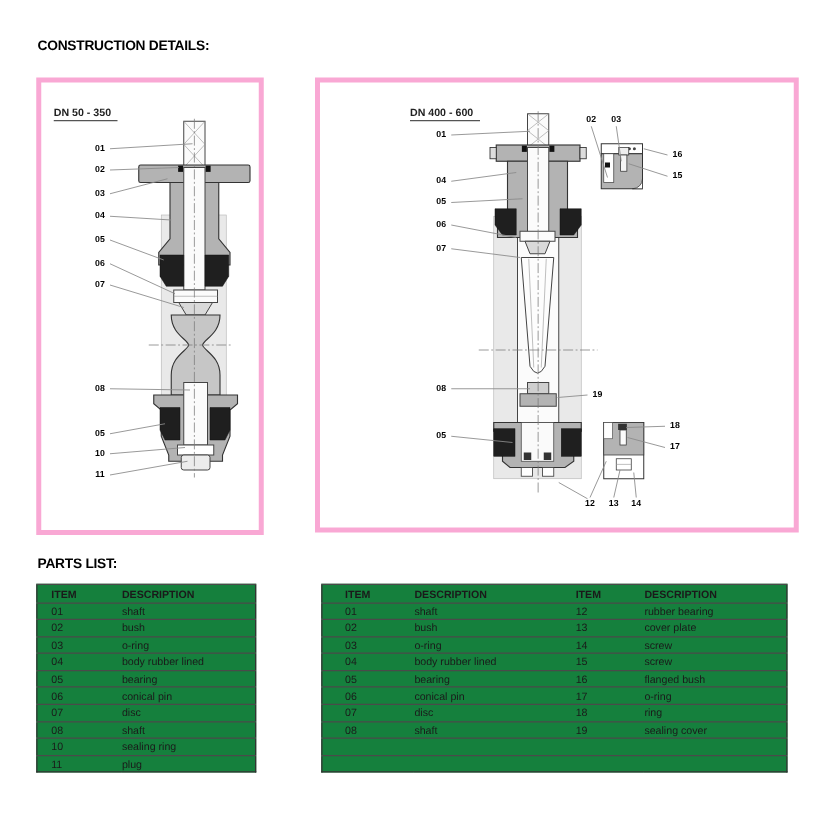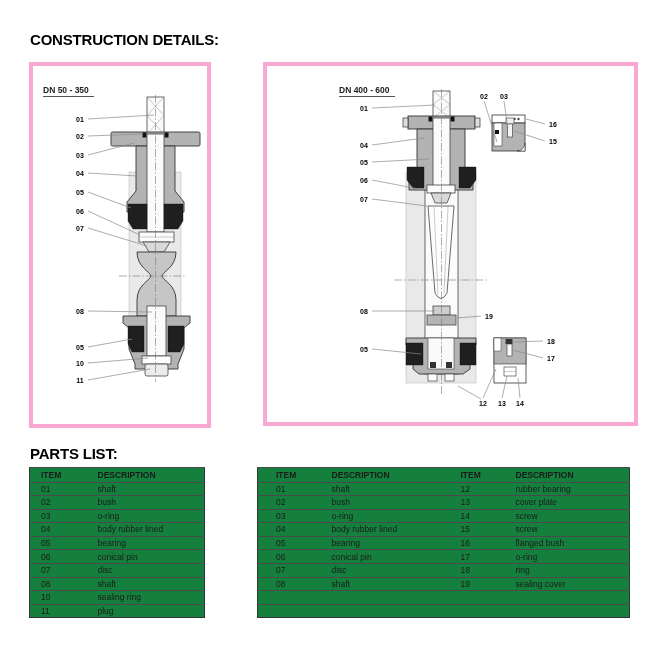--- a/index.html
+++ b/index.html
@@ -1,23 +1,23 @@
 <!DOCTYPE html>
 <html><head>
 <meta charset="utf-8">
 <style>
   html,body{margin:0;padding:0;background:#fff;}
   .page{position:relative;width:650px;height:650px;background:#fff;overflow:hidden;
         font-family:"Liberation Sans","DejaVu Sans",sans-serif;color:#111;}
-  .h-title{position:absolute;font-weight:bold;font-size:15px;letter-spacing:-0.2px;color:#000;white-space:nowrap;}
+  .h-title{position:absolute;font-weight:bold;font-size:11px;letter-spacing:-0.2px;color:#000;white-space:nowrap;}
   #title-construction{left:30px;top:31px;}
   #title-parts{left:30px;top:445px;}
   .panel{position:absolute;border:4px solid #f9a8d4;background:#fff;}
   #panel-left{left:29px;top:62px;width:174px;height:358px;}
-  #panel-right{left:263px;top:62px;width:367px;height:356px;}
+  #panel-right{left:252px;top:62px;width:367px;height:356px;padding-left:12px;}
   .caption{position:absolute;font-size:8.5px;font-weight:bold;color:#222;
            border-bottom:1px solid #555;padding:0 5px 1px 0;white-space:nowrap;}
   #caption-left{left:10px;top:19px;}
   #caption-right{left:72px;top:19px;}
   svg.diag{position:absolute;left:0;top:0;}
   svg .metal{fill:#b3b3b3;stroke:#333;stroke-width:0.9;}
   svg .dark{fill:#1f1f1f;stroke:#111;stroke-width:0.4;}
   svg .white-part{fill:#fbfbfb;stroke:#444;stroke-width:0.8;}
   svg .lite{fill:#e9e9e9;stroke:#b5b5b5;stroke-width:0.5;}
   svg .thin{stroke:#999;stroke-width:0.5;fill:none;}

